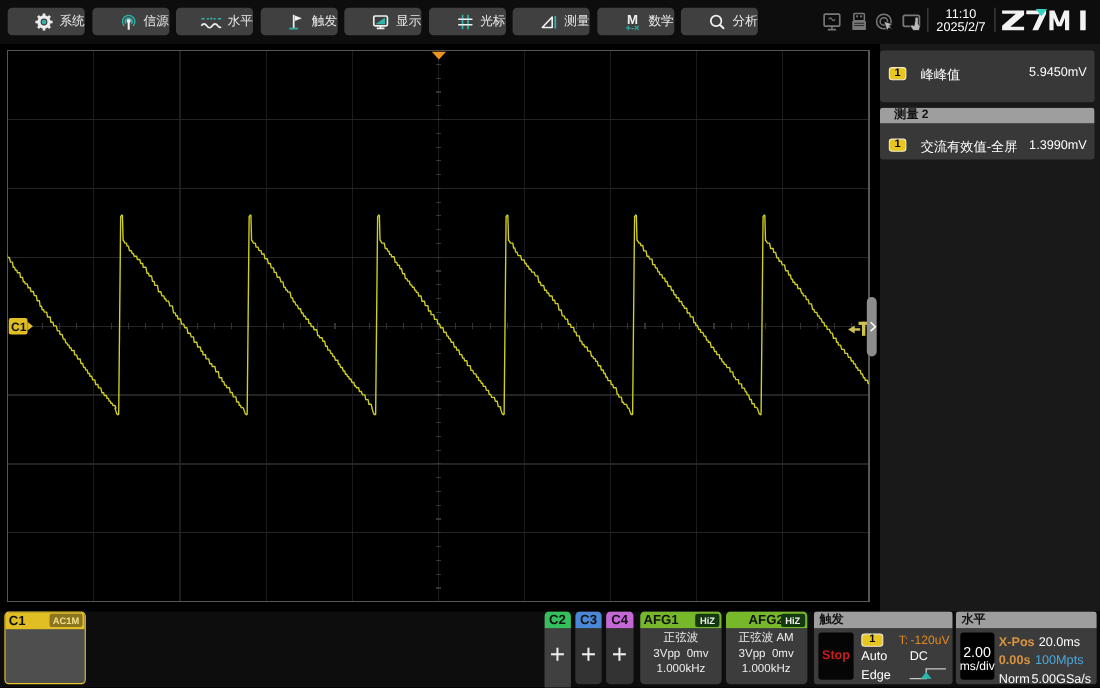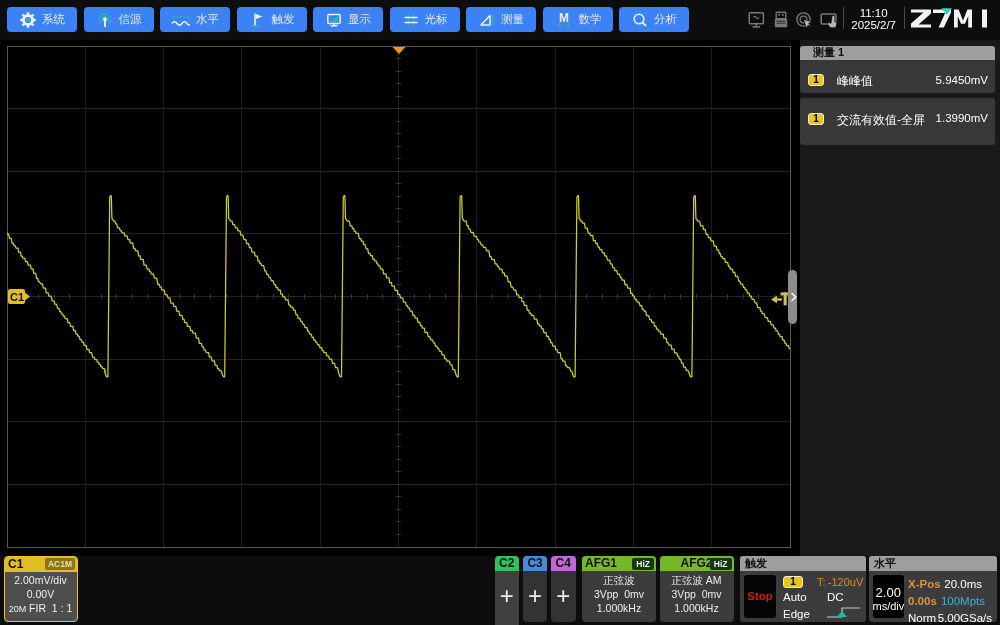--- a/index.html
+++ b/index.html
@@ -1,20 +1,20 @@
 <!DOCTYPE html>
 <html><head><meta charset="utf-8"><style>
 *{margin:0;padding:0;box-sizing:border-box}
 html,body{width:1000px;height:625px;background:#000;overflow:hidden;
 font-family:"Liberation Sans",sans-serif;-webkit-font-smoothing:antialiased}
 #app{position:relative;width:1000px;height:625px;background:#0a0a0a}
 .abs{position:absolute}
 #topbar{position:absolute;left:0;top:0;width:1000px;height:40px;background:#0d0d0d}
-.mbtn{position:absolute;top:7px;height:25px;width:70px;background:#3b82f6;border-radius:4px;
-display:flex;align-items:center;justify-content:center;color:#e9e9e9;font-size:11.5px;gap:5px}
+.mbtn{position:absolute;top:7px;height:25px;width:70px;background:#404040;border-radius:4px;
+display:flex;align-items:center;justify-content:flex-end;color:#e9e9e9;font-size:11.5px;gap:5px}
 .mbtn svg{display:block}
 .statico{position:absolute;top:11px}
 .clock{position:absolute;color:#fff;text-align:center;font-size:11.5px;line-height:11.5px;right:104px;top:8px}
 #plot{position:absolute;left:0px;top:40px;width:800px;height:516px;background:#000}
 .mcard{position:absolute;left:800px;width:195px;background:#383838;border-radius:3px;overflow:hidden}
 .mhead{height:13.5px;background:#9e9e9e;color:#111;font-weight:bold;font-size:11px;line-height:13.5px;padding-left:13px}
 .mrow{position:relative;height:33px}
 .badge1{position:absolute;left:8px;top:14.5px;width:16px;height:12px;background:#e8c520;border:1px solid #f2ecca;
 border-radius:3px;color:#000;font-size:10px;font-weight:bold;text-align:center;line-height:10px}
 .mname{position:absolute;left:37px;top:13.5px;color:#fff;font-size:12px}
@@ -296,41 +296,40 @@
         </g>
 </svg>
 </div>
 
 <div style="position:absolute;left:788px;top:270px;width:9px;height:54px;background:#8c8c8c;border-radius:4.5px"></div>
 <svg class="abs" style="left:790px;top:292px" width="7" height="10" viewBox="0 0 7 10">
       <path d="M1.5,1 L5.8,5 L1.5,9" stroke="#fff" stroke-width="1.4" fill="none"></path>
     </svg>
 
 <div class="mcard" style="top:46px;height:46.5px">
-  <div class="mhead">测量 1</div>
   <div class="mrow">
         <div class="badge1">1</div>
         <div class="mname">峰峰值</div>
         <div class="mval">5.9450mV</div>
       </div>
 </div>
 <div class="mcard" style="top:98px;height:46.5px">
+  <div class="mhead">测量 2</div>
   <div class="mrow">
         <div class="badge1">1</div>
         <div class="mname">交流有效值-全屏</div>
         <div class="mval">1.3990mV</div>
       </div>
 </div>
 
 <div id="botbar">
   <div class="chbox" style="left:3.5px;width:74px;height:66px;border:1.5px solid #e8c62a;background:#4e4e4e">
     <div class="chhead" style="background:#e2be25;position:relative;padding-left:4px;margin:-0.5px">C1
       <span style="position:absolute;right:2px;top:1.5px;background:#8a7420;color:#f0e08a;font-size:8.5px;font-weight:bold;border-radius:2px;padding:0 3px;line-height:12px">AC1M</span>
     </div>
-    <div class="chbody" style="line-height:14px;padding-top:2px">2.00mV/div<br>0.00V<br><span style="font-size:9px">20M</span> FIR&nbsp; 1 : 1</div>
   </div>
   <div class="chbox" style="left:494.5px;width:24.5px;height:82px;background:#404040">
     <div class="chhead" style="background:#34c05c;text-align:center">C2</div>
     <div style="color:#eee;font-size:24px;text-align:center;line-height:50px">+</div>
   </div>
   <div class="chbox" style="left:522.8px;width:24.5px;height:66px;background:#333">
     <div class="chhead" style="background:#4a87d9;text-align:center">C3</div>
     <div style="color:#eee;font-size:24px;text-align:center;line-height:50px">+</div>
   </div>
   <div class="chbox" style="left:551px;width:24.5px;height:66px;background:#333">

